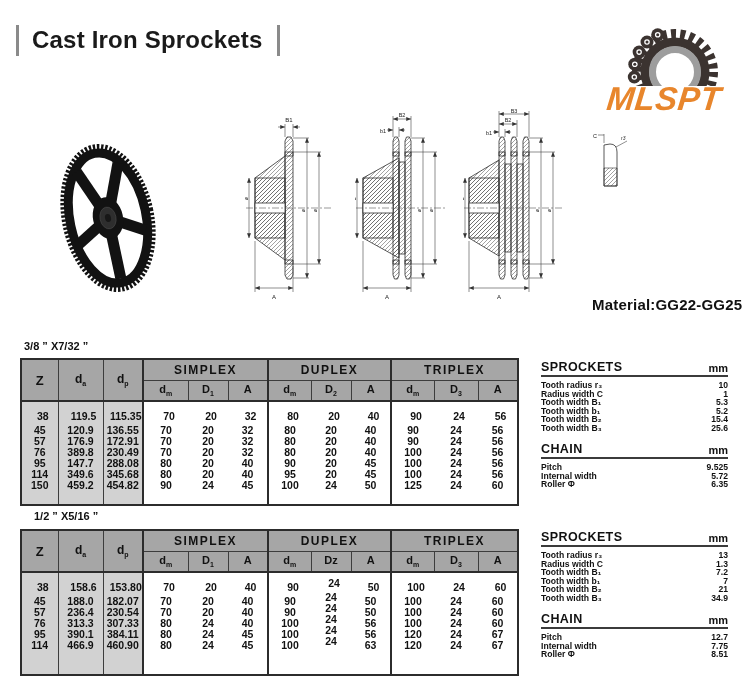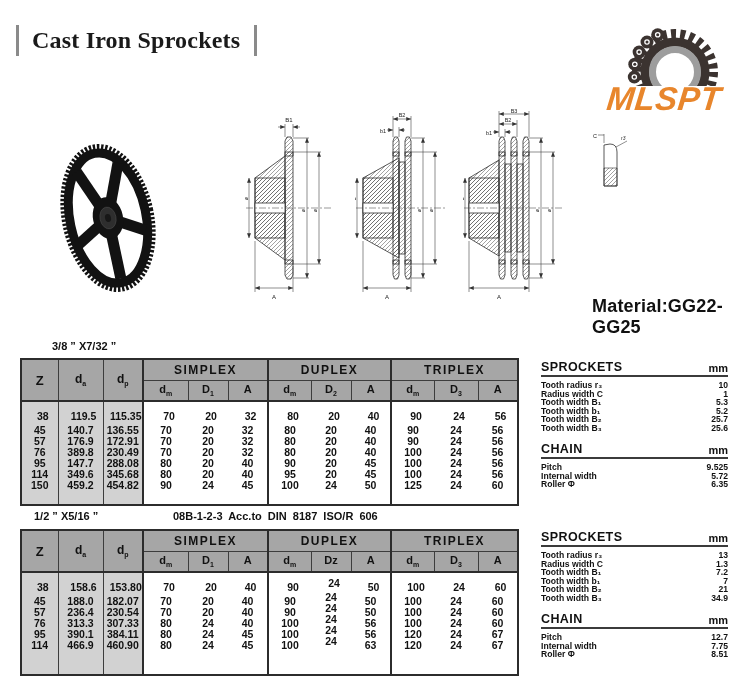--- a/index.html
+++ b/index.html
@@ -2,36 +2,36 @@
 <html><head>
 <meta charset="utf-8">
 <style>
   html,body{margin:0;padding:0;background:#fff;}
   .page{position:relative;width:750px;height:680px;background:#fff;overflow:hidden;
         font-family:"Liberation Sans","DejaVu Sans",sans-serif;color:#111;}
 
   
   .title-wrap{position:absolute;left:16px;top:23px;height:34px;display:flex;align-items:center;}
   .tbar{width:3px;height:31px;background:#8a8a8a;}
-  .title{font-size:24px;font-weight:bold;margin:0 14px 0 13px;letter-spacing:.2px;color:#1a1a1a;white-space:nowrap;font-family:Liberation Serif, serif;}
+  .title{font-size:24px;font-weight:bold;margin:0 14px 0 13px;letter-spacing:.2px;color:#1a1a1a;white-space:nowrap;}
 
   .logo{position:absolute;left:585px;top:10px;width:158px;text-align:center;}
   .logo-text{font-size:33px;font-weight:bold;font-style:italic;color:#E8862C;
              transform:skewX(-6deg);line-height:34px;margin-top:-8px;letter-spacing:.5px;}
 
   .photo{position:absolute;left:50px;top:136px;}
   .dwg{position:absolute;top:108px;}
   .dwg1{left:245px;} .dwg2{left:355px;} .dwg3{left:463px;}
   .detail-dwg{position:absolute;left:591px;top:130px;}
-  .material{position:absolute;left:592px;top:296px;font-size:18px;font-weight:bold;letter-spacing:.2px;}
+  .material{position:absolute;left:592px;top:296px;font-size:15px;font-weight:bold;letter-spacing:.2px;}
   svg text{font-family:"Liberation Sans","DejaVu Sans",sans-serif;fill:#222;}
 
   
   .caption{position:absolute;font-size:11px;font-weight:bold;white-space:nowrap;}
-  .cap-size1{left:52px;top:340px;} .cap-std1{left:173px;top:340px;word-spacing:3px;}
+  .cap-size1{left:24px;top:340px;} .cap-std1{left:173px;top:340px;word-spacing:3px;}
   .cap-size2{left:34px;top:510px;} .cap-std2{left:173px;top:510px;word-spacing:3px;}
 
   
   .spec-table{position:absolute;left:20px;border-collapse:collapse;table-layout:fixed;
               background:#fff;border:2px solid #2c2c2c;}
   .t1{top:358px;} .t2{top:529px;}
   .spec-table th,.spec-table td{padding:0;text-align:center;vertical-align:middle;font-weight:bold;}
   .spec-table th.corner{background:#a6a6a6;border:1px solid #3d3d3d;border-bottom:2px solid #2c2c2c;font-size:12px;}
   .spec-table th.corner.z{font-size:13px;}
   .spec-table th.group{background:#a6a6a6;border:1px solid #3d3d3d;border-left:2px solid #2c2c2c;
@@ -337,21 +337,21 @@
         <td>32</td>
         <td>80</td>
         <td>20</td>
         <td>40</td>
         <td>90</td>
         <td>24</td>
         <td>56</td>
       </tr>
         <tr class="data-row">
         <td>45</td>
-        <td>140.7</td>
+        <td>120.9</td>
         <td>136.55</td>
         <td>70</td>
         <td>20</td>
         <td>32</td>
         <td>80</td>
         <td>20</td>
         <td>40</td>
         <td>90</td>
         <td>24</td>
         <td>56</td>
@@ -462,21 +462,21 @@
         <div class="spec-item">
         <span class="sl">Tooth width B₁</span>
         <span class="sv">5.3</span>
       </div>
         <div class="spec-item">
         <span class="sl">Tooth width b₁</span>
         <span class="sv">5.2</span>
       </div>
         <div class="spec-item">
         <span class="sl">Tooth width B₂</span>
-        <span class="sv">25.7</span>
+        <span class="sv">15.4</span>
       </div>
         <div class="spec-item">
         <span class="sl">Tooth width B₃</span>
         <span class="sv">25.6</span>
       </div>
       </div>
     <div class="panel-head chain-head">
       <span class="ph-title">CHAIN</span>
       <span class="ph-unit">mm</span>
     </div>
@@ -490,21 +490,20 @@
         <span class="sv">5.72</span>
       </div>
         <div class="spec-item">
         <span class="sl">Roller Φ</span>
         <span class="sv">6.35</span>
       </div>
       </div>
   </div>
 
   <div class="caption cap-size2">1/2 ” X5/16 ”</div>
-  <div class="caption cap-std2">08B-1-2-3 Acc.to DIN 8187 ISO/R 606</div>
 
   <table class="spec-table t2">
     <colgroup>
       <col style="width:37px">
         <col style="width:45px">
         <col style="width:40px">
       <col style="width:45px">
         <col style="width:40px">
         <col style="width:40px">
       <col style="width:43px">

